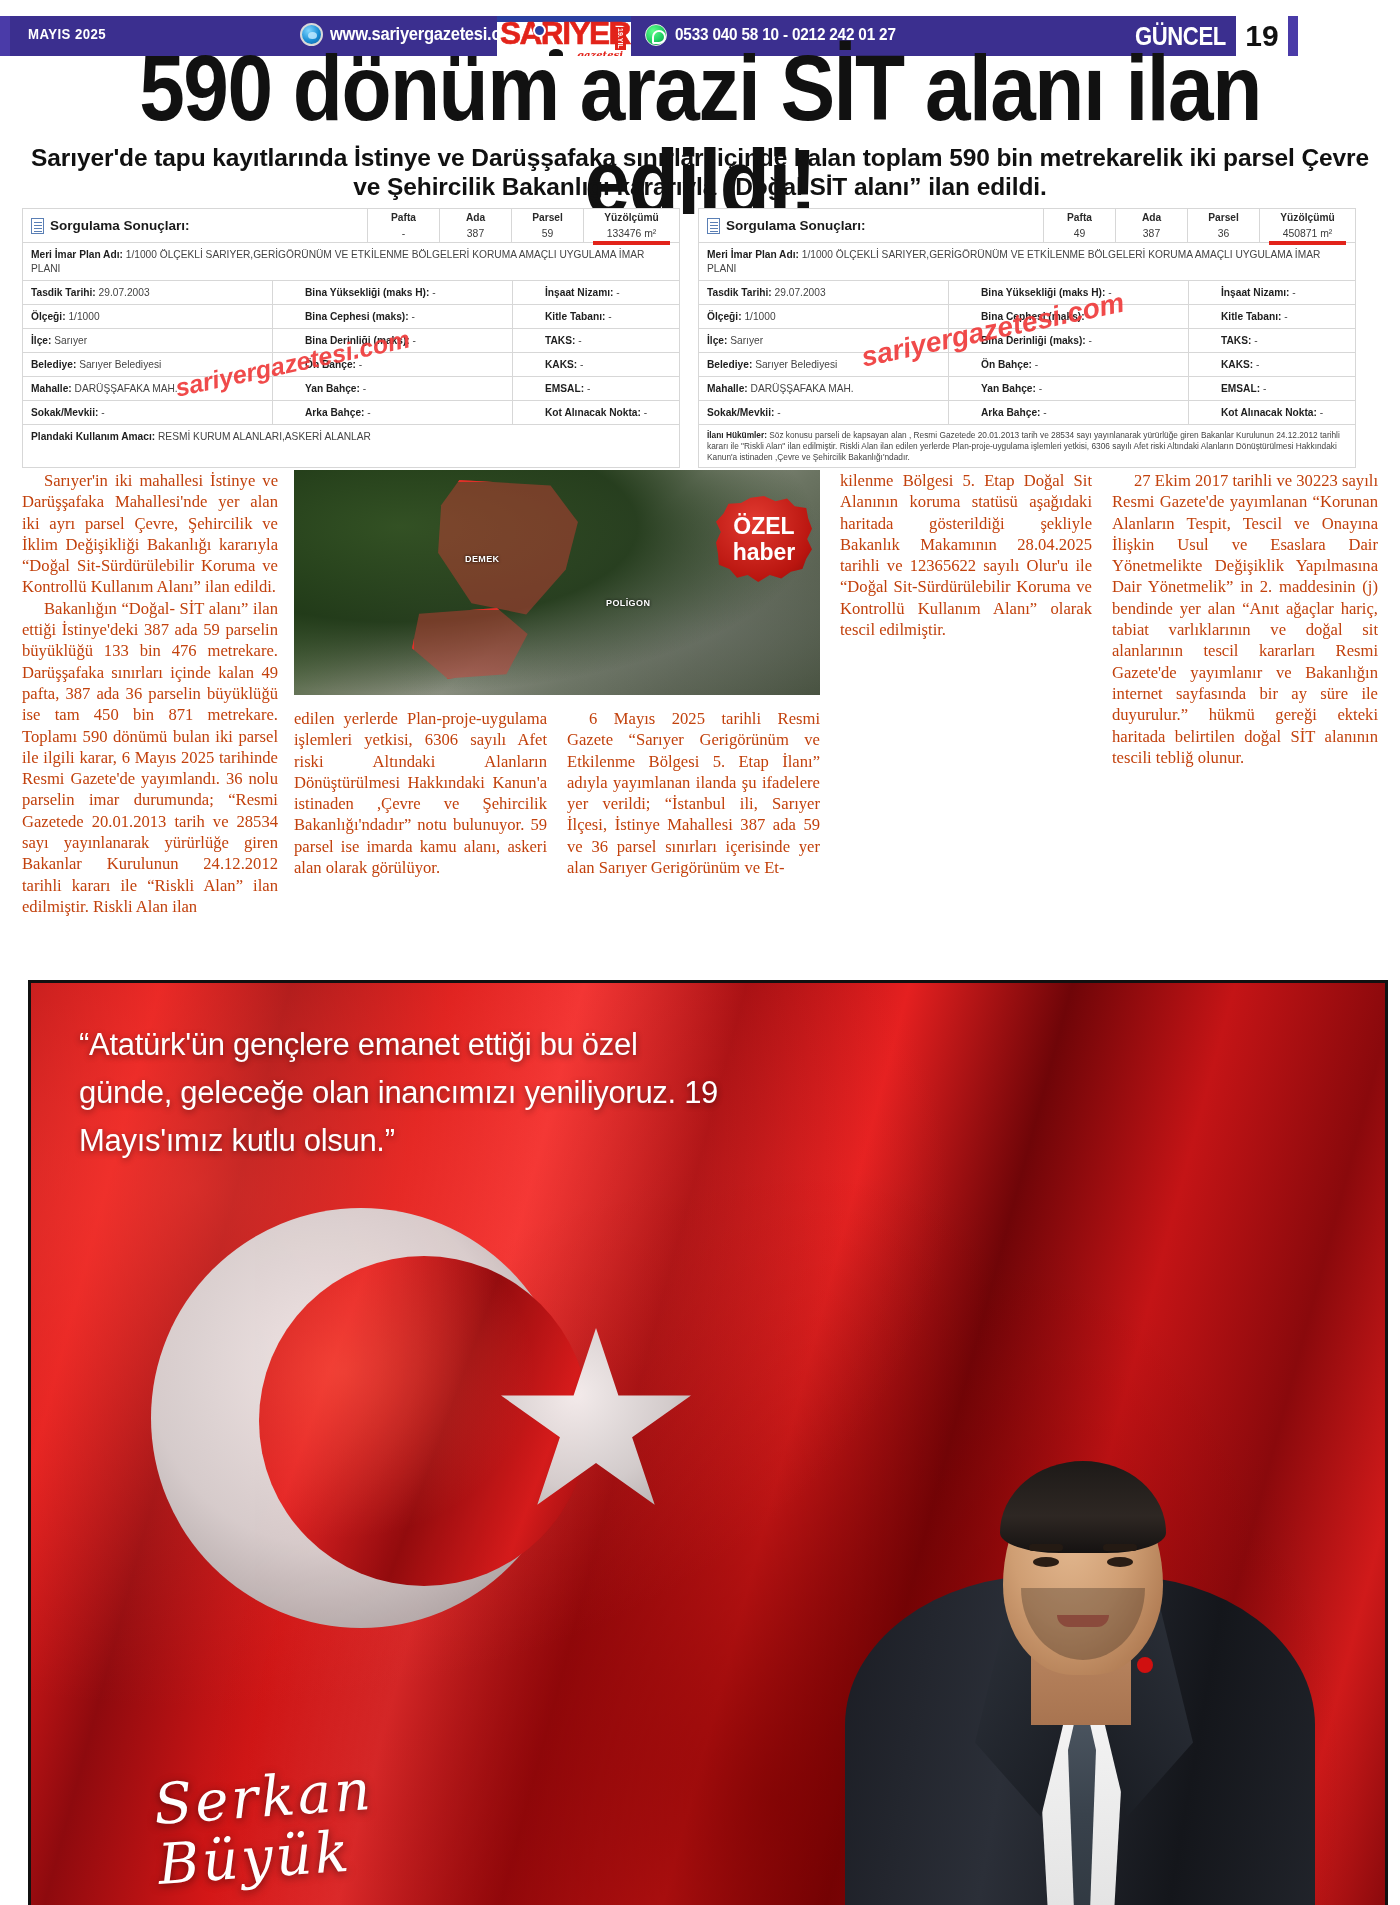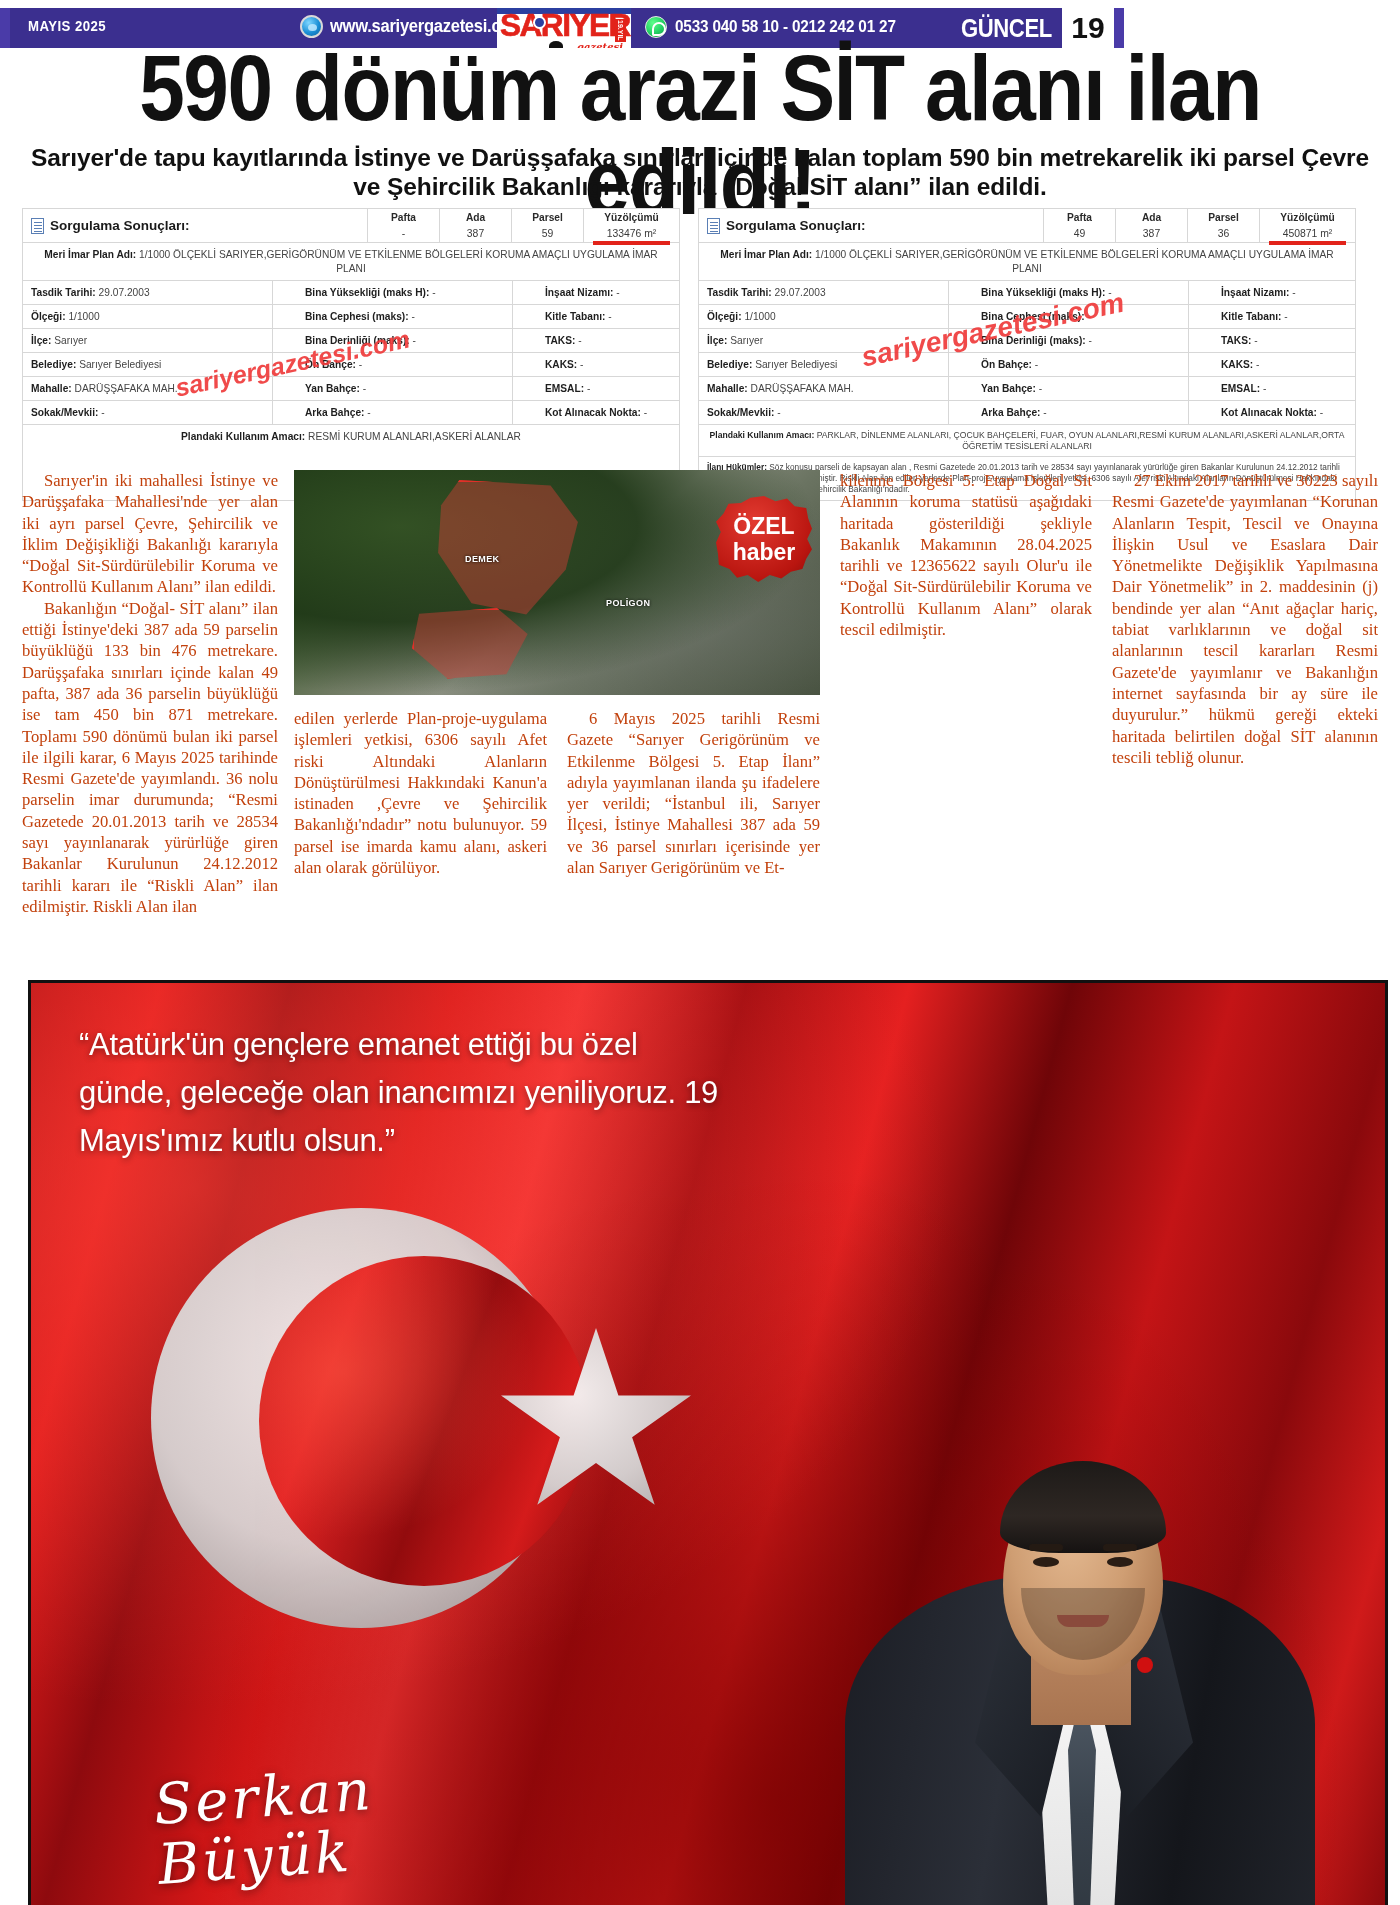--- a/index.html
+++ b/index.html
@@ -7,21 +7,21 @@
   html, body {
     width: 1400px; height: 1905px;
     background: #ffffff;
     font-family: "Liberation Sans", sans-serif;
     overflow: hidden;
   }
   .page { position: relative; width: 1400px; height: 1905px; background:#fff; }
 
   
   .masthead {
-    position: absolute; left: 0; top: 8px; width: 1124px; height: 40px;
+    position: absolute; left: 0; top: 16px; width: 1298px; height: 40px;
     background: #3b2f8f;
     display: flex; align-items: center;
   }
   .masthead-edge { position:absolute; top:0; height:40px; width:10px; background:#4a3ba8; }
   .mh-date {
     position: absolute; left: 28px; top: 9px;
     color:#fff; font-size: 15px; font-weight: 700; letter-spacing: .5px;
     font-family: "Liberation Sans Narrow","Liberation Sans", sans-serif;
     transform: scaleX(.88); transform-origin: left center;
   }
@@ -119,21 +119,21 @@
   .hdr-title { font-size: 13.5px; font-weight: 800; color:#1a1a1a; }
   .hdr-cols { display:flex; }
   .hdr-col { width: 72px; border-left:1px solid #d7d7d7; text-align:center; padding-top:3px; }
   .hdr-col.wide { width: 96px; }
   .hdr-col .k { font-size: 10.2px; font-weight: 800; color:#2a2a2a; }
   .hdr-col .v { font-size: 10.4px; color:#3a3a3a; padding-top: 5px; }
   .hdr-col .v.underline { position:relative; }
   .hdr-col .v.underline::after {
     content:""; position:absolute; left: 9px; right: 9px; bottom: -6px; height: 4px; background:#e2231a;
   }
-  .row-full { padding: 5px 8px; border-bottom:1px solid #d7d7d7; line-height: 13.5px; text-align: center; }
+  .row-full { padding: 5px 8px; border-bottom:1px solid #d7d7d7; line-height: 13.5px; }
   .row3 { display:flex; border-bottom:1px solid #d7d7d7;gap:24px; }
   .row3 > div { padding: 5px 8px; line-height: 13px; }
   .c1 { width: 250px; border-right:1px solid #d7d7d7; }
   .c2 { width: 216px; border-right:1px solid #d7d7d7; }
   .c3 { flex:1; }
   .kk { font-weight: 800; color:#1e1e1e; }
   .vv { color: #444; }
   .tiny { font-size: 8.6px; line-height: 10.6px; }
   .note { padding: 5px 8px; line-height: 10.8px; font-size: 8.3px; color:#333; }
   .wmark {
@@ -443,24 +443,20 @@
       </div>
       <div class="row3">
         <div class="c1"><span class="kk">Mahalle:</span> <span class="vv">DARÜŞŞAFAKA MAH.</span></div>
         <div class="c2"><span class="kk">Yan Bahçe:</span> <span class="vv">-</span></div>
         <div class="c3"><span class="kk">EMSAL:</span> <span class="vv">-</span></div>
       </div>
       <div class="row3">
         <div class="c1"><span class="kk">Sokak/Mevkii:</span> <span class="vv">-</span></div>
         <div class="c2"><span class="kk">Arka Bahçe:</span> <span class="vv">-</span></div>
         <div class="c3"><span class="kk">Kot Alınacak Nokta:</span> <span class="vv">-</span></div>
-      </div>
-      <div class="row-full tiny">
-        <span class="kk">Plandaki Kullanım Amacı:</span>
-        <span class="vv">PARKLAR, DİNLENME ALANLARI, ÇOCUK BAHÇELERİ, FUAR, OYUN ALANLARI,RESMİ KURUM ALANLARI,ASKERİ ALANLAR,ORTA ÖĞRETİM TESİSLERİ ALANLARI</span>
       </div>
       <div class="note">
         <span class="kk">İlanı Hükümler:</span>
         <span class="vv">Söz konusu parseli de kapsayan alan , Resmi Gazetede 20.01.2013 tarih ve 28534 sayı yayınlanarak yürürlüğe giren Bakanlar Kurulunun 24.12.2012 tarihli kararı ile "Riskli Alan" ilan edilmiştir. Riskli Alan ilan edilen yerlerde Plan-proje-uygulama işlemleri yetkisi, 6306 sayılı Afet riski Altındaki Alanların Dönüştürülmesi Hakkındaki Kanun'a istinaden ,Çevre ve Şehircilik Bakanlığı'ndadır.</span>
       </div>
     </div>
   </div>
 
   <div class="body-area">
 

